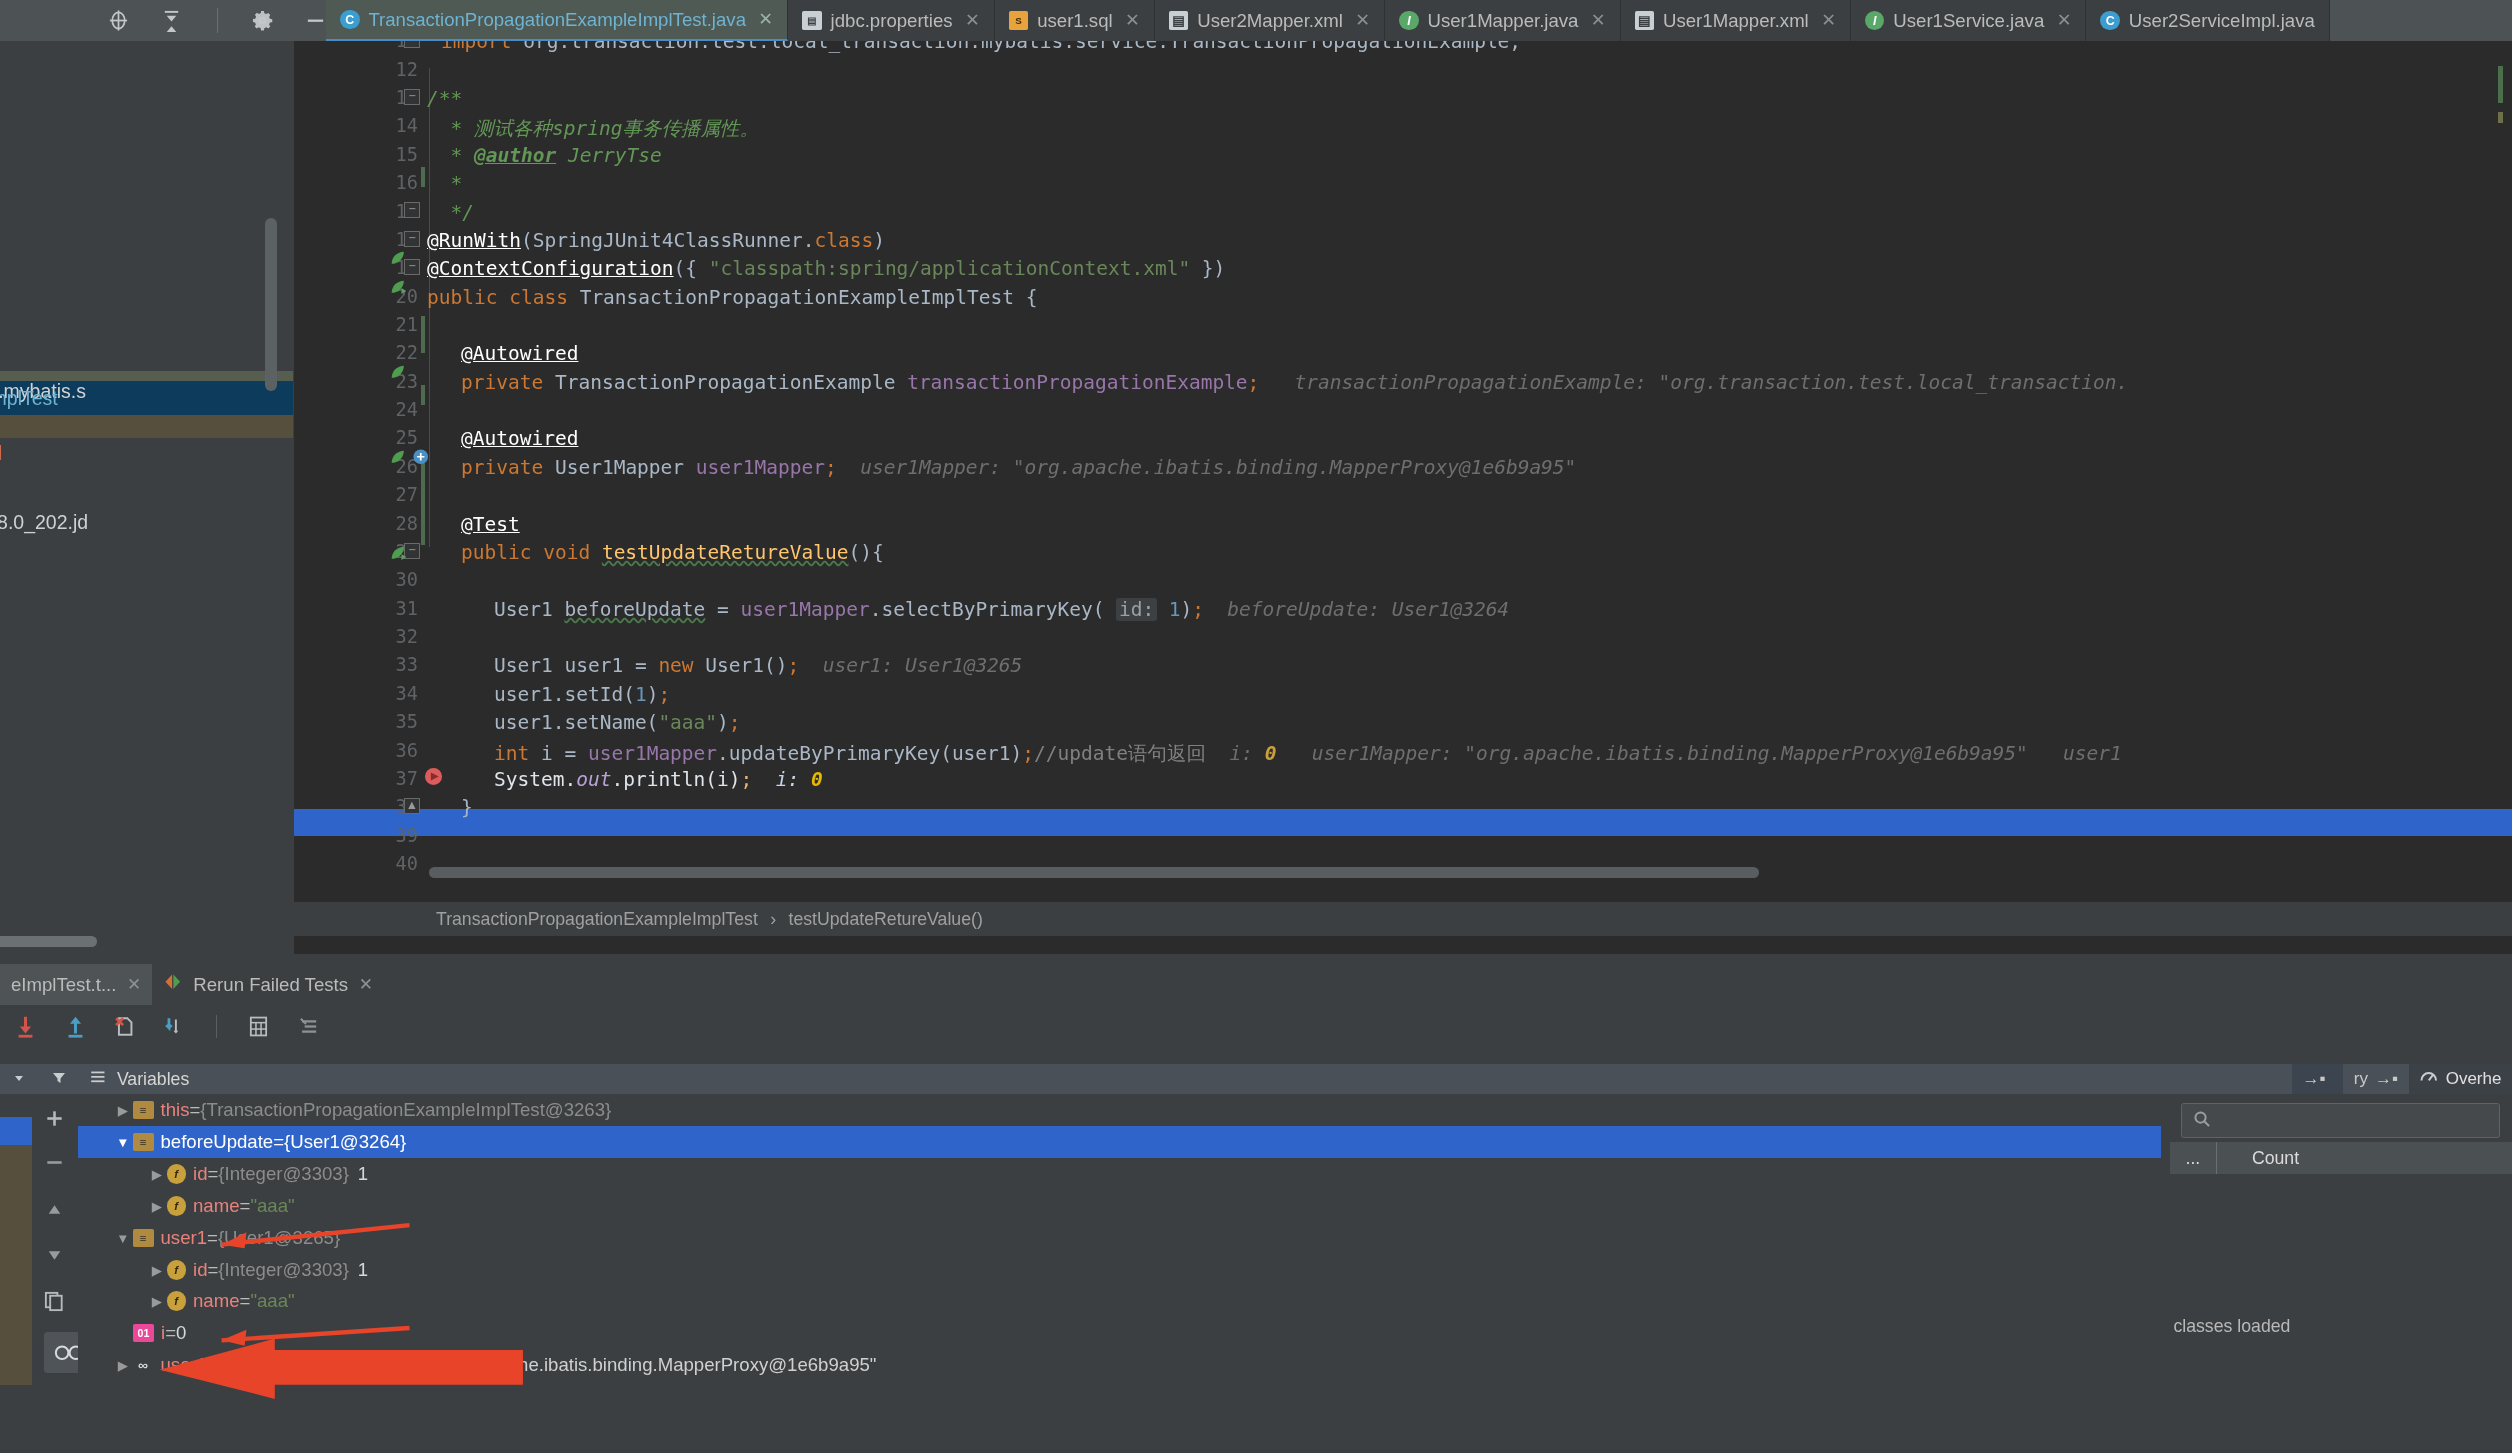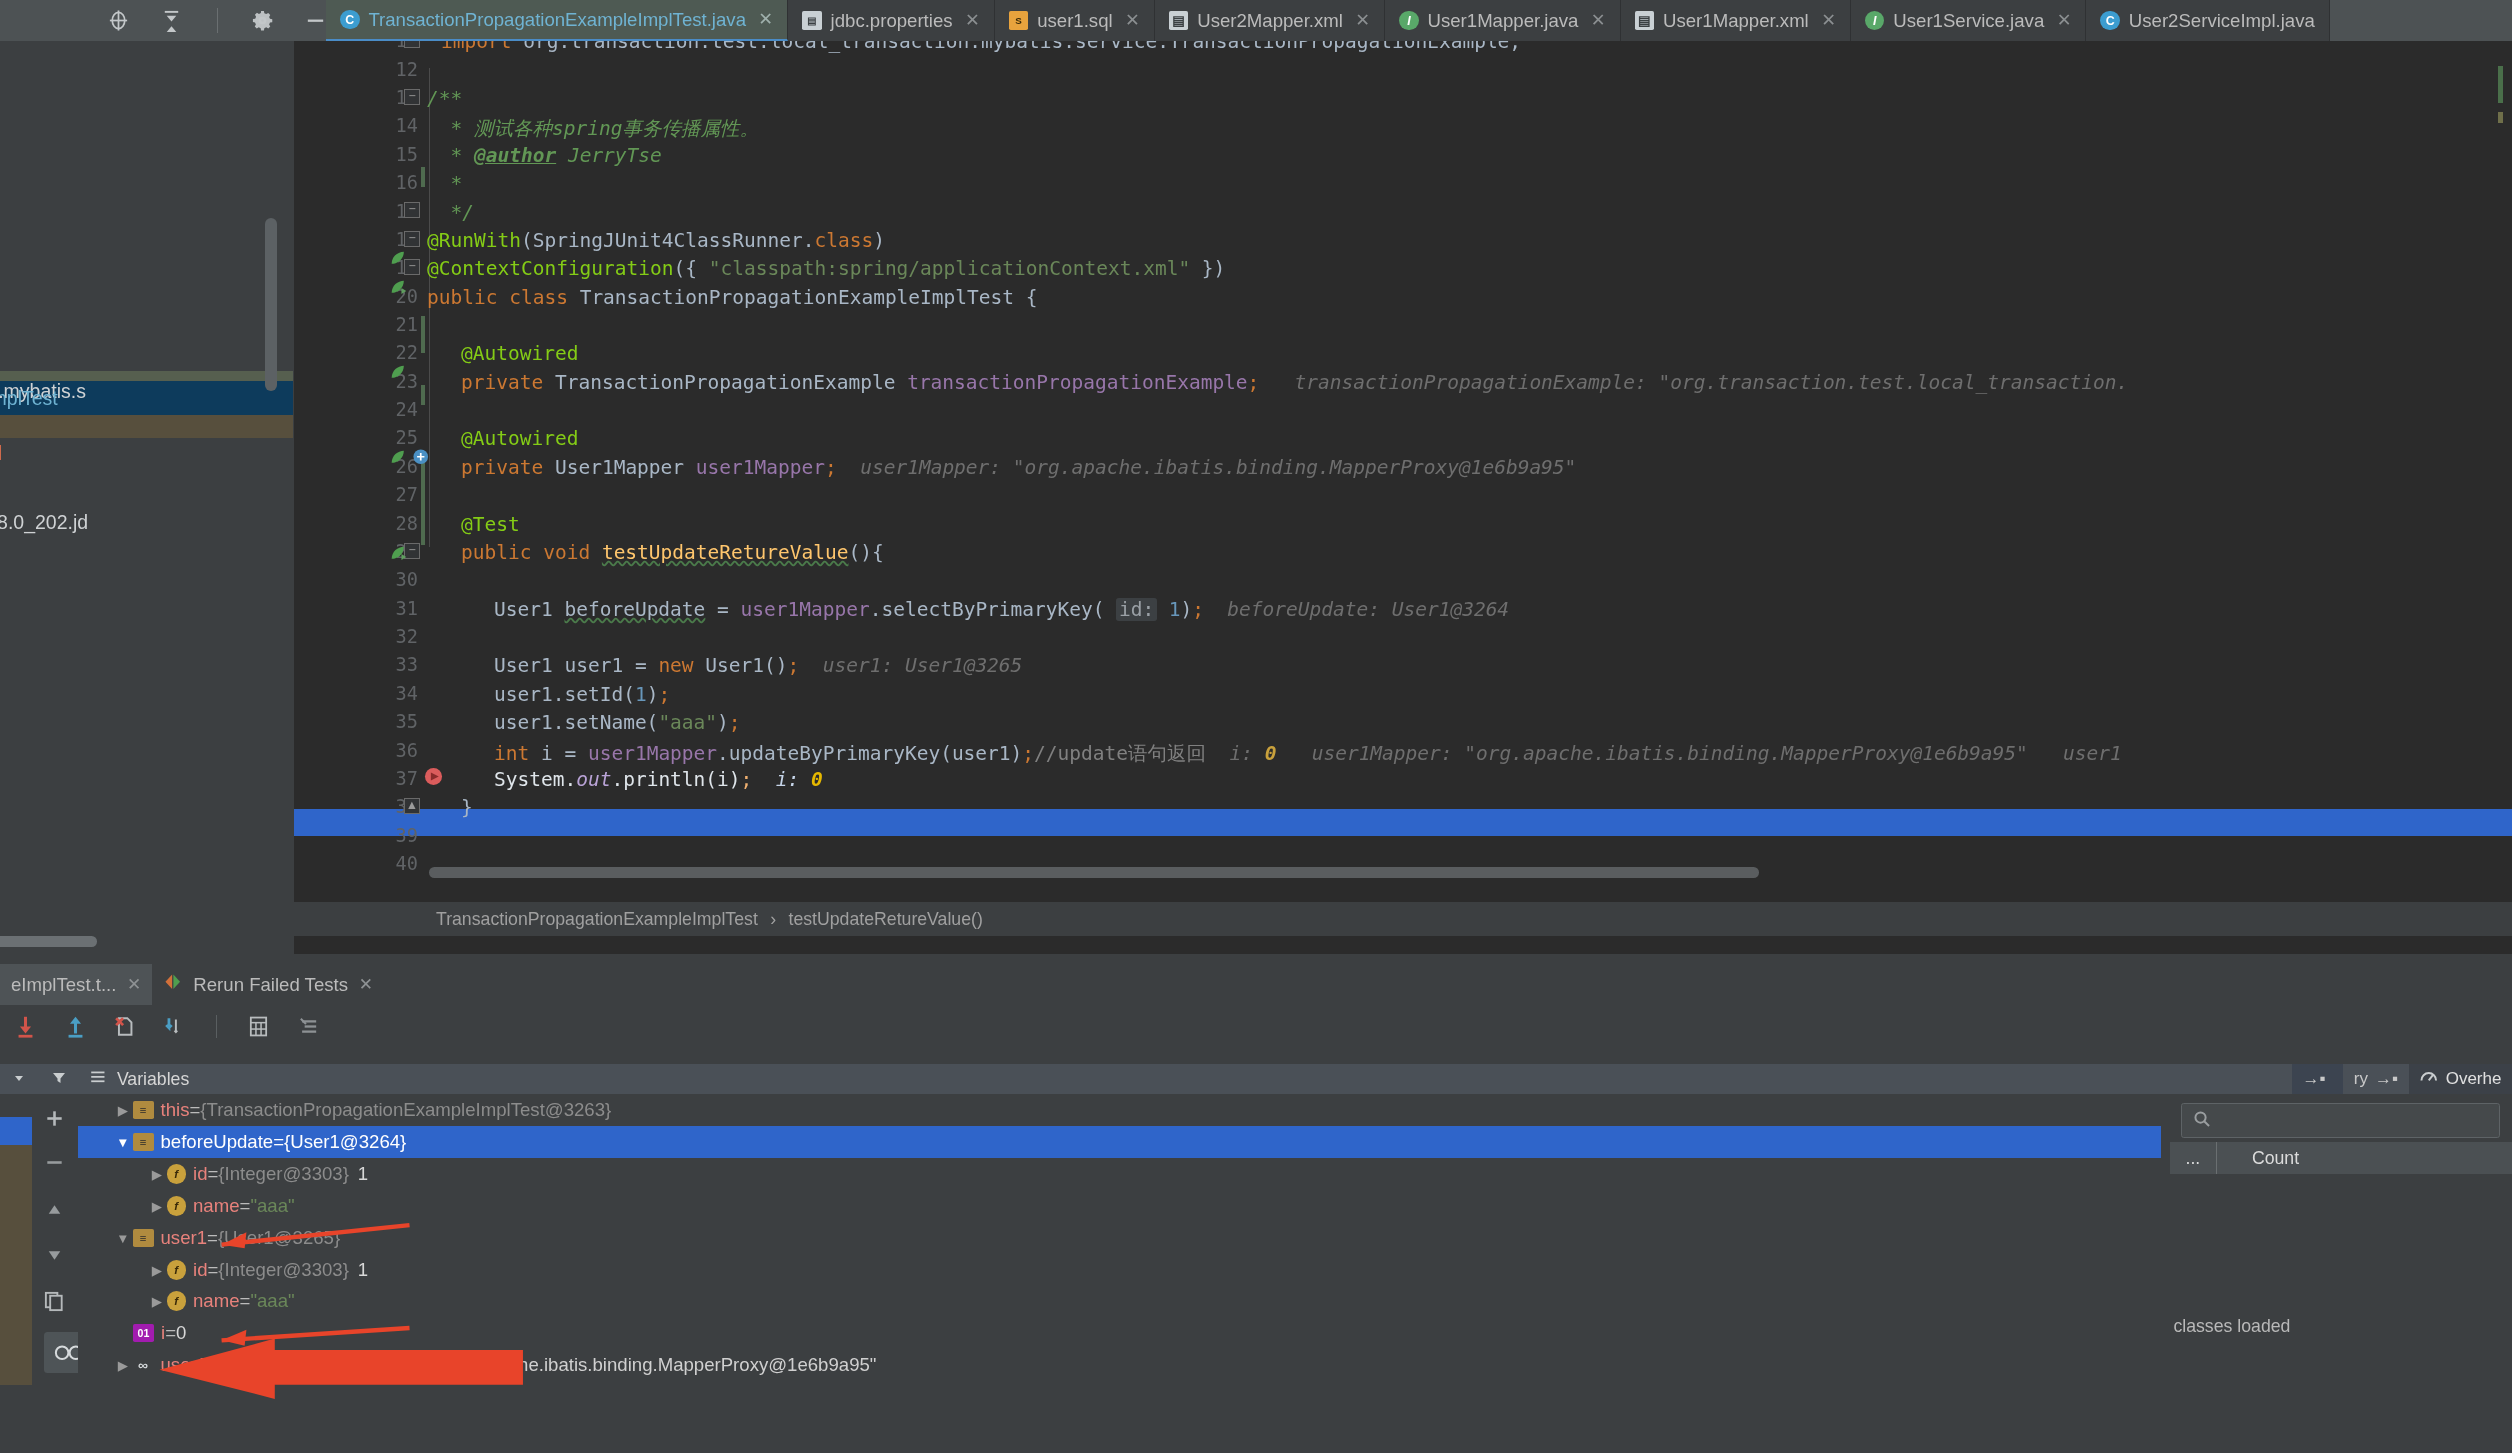--- a/index.html
+++ b/index.html
@@ -46,21 +46,21 @@
   .codeline { position:absolute; left:133px; white-space:pre; font-size:19.5px;
      font-family:"DejaVu Sans Mono", monospace; color:#a9b7c6; }
   .hl-line { position:absolute; left:0; width:2218px; height:26.6px; background:#2f65ca; }
   .code-area { position:absolute; left:0; top:0; width:2218px; height:869px; }
 
   .k { color:#cc7832; }     
   .s { color:#6a8759; }     
   .n { color:#6897bb; }     
   .c { color:#629755; font-style:italic; }  
   .cm{ color:#808080; }     
-  .a { color:#84cc16; }     
+  .a { color:#ffffff;text-decoration:underline; }     
   .f { color:#9876aa; }     
   .m { color:#ffc66d; }     
   .t { color:#a9b7c6; }     
   .hint { color:#6e6e6e; font-style:italic; }
   .pnm { background:#3c4043; color:#9aa0a6; border-radius:2.7px; padding:0 2.7px; font-style:normal; }
   .uline { text-decoration:underline; }
   .sqg { text-decoration: underline; text-decoration-style: wavy; text-decoration-color:#4a7a4a; }
 
   .foldmark { position:absolute; left:110px; width:16px; height:16px; border:0.9px solid #6a6a6a; color:#9a9a9a;
      font-size:12.4px; line-height:13.3px; text-align:center; background:#313335; }
@@ -91,21 +91,21 @@
   .dbg-rtab.oh { background:#3c4148; color:#e0e0e0; }
 
   .varspane { position:absolute; left:78px; top:1094px; width:2083px; height:360px; background:#3c3f41; overflow:hidden; }
   .vrow { position:absolute; left:0; width:2083px; height:32px; display:flex; align-items:center; font-size:18.6px; color:#bbbbbb; white-space:nowrap; }
   .vrow.sel { background:#2f65ca; color:#ffffff; }
   .arrow { width:19.5px; display:inline-block; text-align:center; color:#9a9a9a; font-size:13.3px; }
   .vi { width:21px; height:17.7px; display:inline-flex; align-items:center; justify-content:center; font-size:11.5px;
      font-weight:bold; margin-right:7px; border-radius:1.8px; }
   .vi-obj { background:#b08b3f; color:#2b2b2b; }
   .vi-field { background:#c9a13c; color:#3a2a08; border-radius:50%; width:19.5px; height:19.5px; font-style:italic; }
-  .vi-prim { background:#a21caf; color:#fff; font-size:10.6px; }
+  .vi-prim { background:#ec4899; color:#fff; font-size:10.6px; }
   .vname { color:#e8827c; }
   .vsel-name { color:#ffffff; }
   .vref { color:#8c8c8c; }
   .vstr { color:#6a8759; }
   .vnum { color:#d8d8d8; }
 
   .dbg-left { position:absolute; left:0; top:1094px; width:78px; height:360px; background:#3c3f41; }
   .dl-ic { position:absolute; left:21px; width:35px; height:35px; display:flex; align-items:center; justify-content:center; color:#a8abad; }
   .dl-toggle { position:absolute; left:12.4px; top:317px; width:50px; height:41px; background:#4e5457; border-radius:3.5px; display:flex; align-items:center; justify-content:center; }
 

